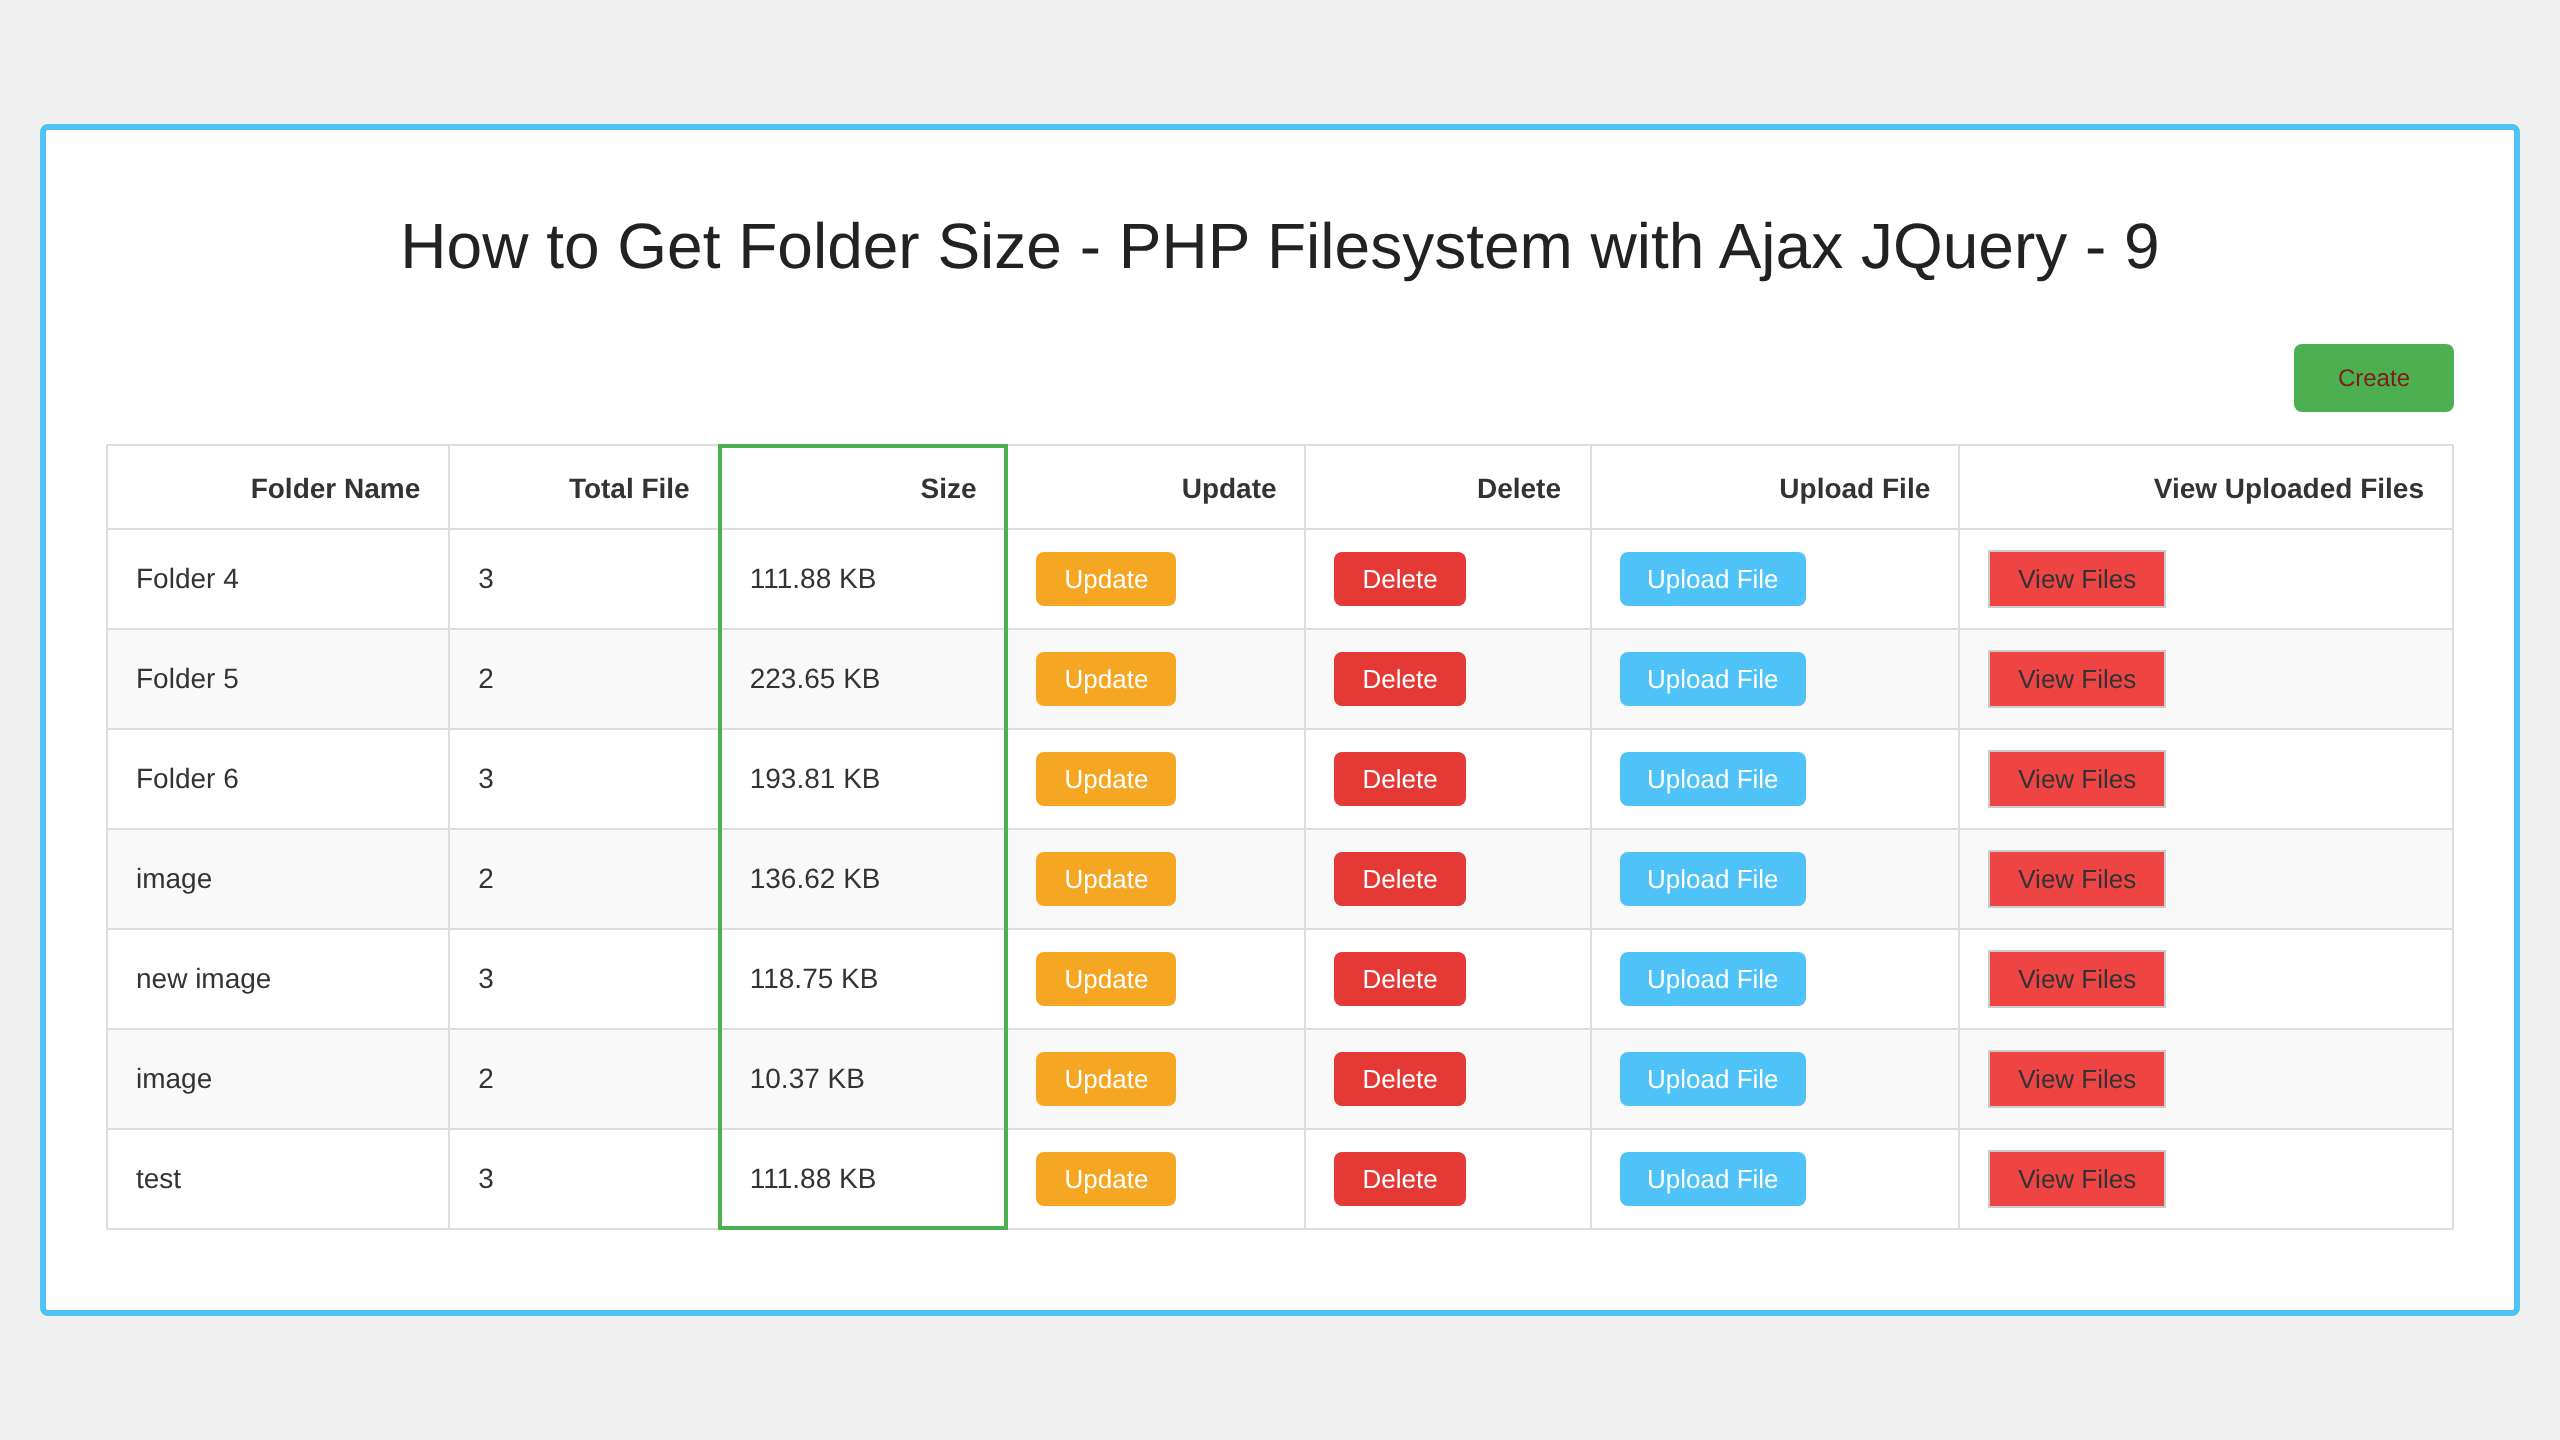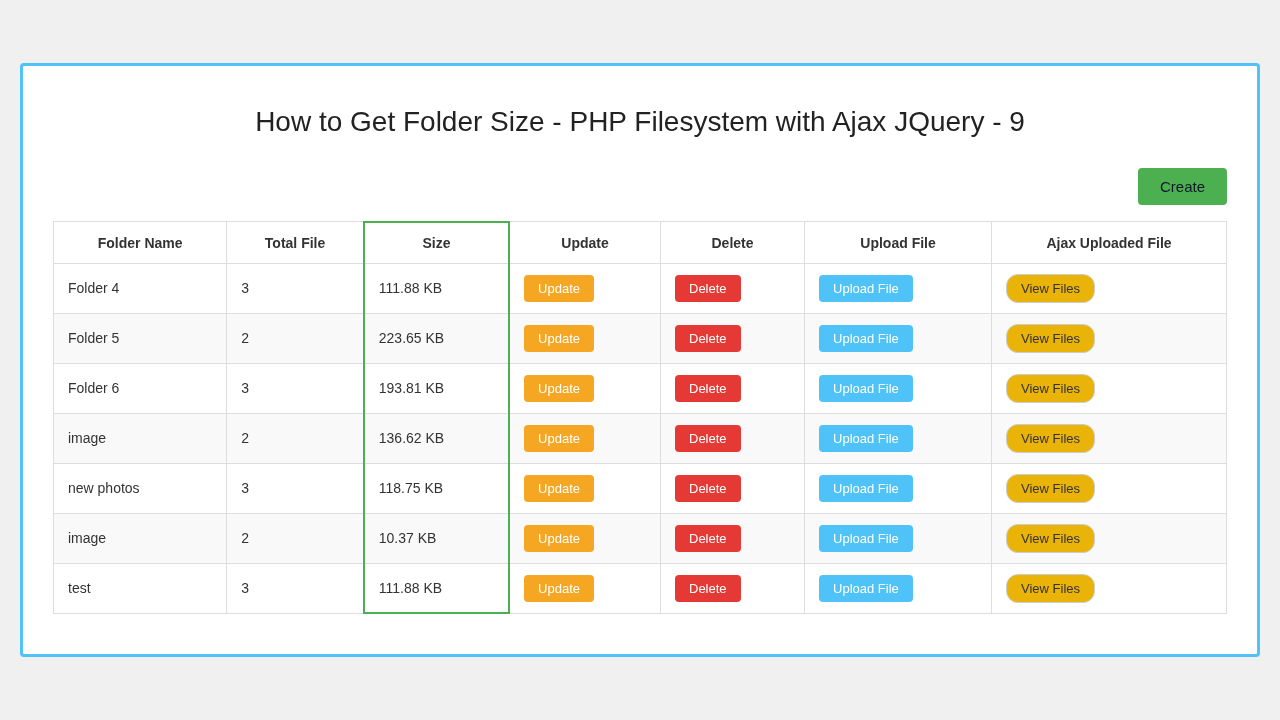--- a/index.html
+++ b/index.html
@@ -20,54 +20,54 @@
     .browser-window {
       width: 1240px;
       background: #fff;
       border: 3px solid #4fc3f7;
       border-radius: 4px;
       padding: 20px 30px 40px 30px;
     }
 
     .page-title {
       text-align: center;
-      font-size: 28px;
+      font-size: 32px;
       font-weight: normal;
       color: #222;
       margin: 20px 0 30px 0;
     }
 
     .toolbar {
       display: flex;
       justify-content: flex-end;
       margin-bottom: 16px;
     }
 
     .btn-create {
       background-color: #4caf50;
-      color: #0f172a;
+      color: #7f1d1d;
       border: none;
       padding: 10px 22px;
-      font-size: 15px;
+      font-size: 12px;
       border-radius: 4px;
       cursor: pointer;
     }
 
     table {
       width: 100%;
       border-collapse: collapse;
       font-size: 14px;
     }
 
     thead tr {
       background: #fff;
     }
 
     th {
-      text-align: center;
+      text-align: right;
       padding: 12px 14px;
       border: 1px solid #ddd;
       font-weight: bold;
       color: #333;
       background: #fff;
     }
 
     td {
       padding: 10px 14px;
       border: 1px solid #ddd;
@@ -116,25 +116,25 @@
       background-color: #4fc3f7;
       color: #fff;
       border: none;
       padding: 6px 14px;
       border-radius: 4px;
       cursor: pointer;
       font-size: 13px;
     }
 
     .btn-view {
-      background-color: #eab308;
+      background-color: #ef4444;
       color: #333;
       border: 1px solid #ccc;
       padding: 6px 14px;
-      border-radius: 12px;
+      border-radius: 0;
       cursor: pointer;
       font-size: 13px;
     }
   </style>
 </head>
 <body>
 
 <div class="browser-window">
   <h1 class="page-title">How to Get Folder Size - PHP Filesystem with Ajax JQuery - 9</h1>
 
@@ -144,21 +144,21 @@
 
   <table>
     <thead>
       <tr>
         <th>Folder Name</th>
         <th>Total File</th>
         <th class="col-size">Size</th>
         <th>Update</th>
         <th>Delete</th>
         <th>Upload File</th>
-        <th>Ajax Uploaded File</th>
+        <th>View Uploaded Files</th>
       </tr>
     </thead>
     <tbody id="table-body">
     <tr>
       <td>Folder 4</td>
       <td>3</td>
       <td class="col-size">111.88 KB</td>
       <td>
         <button class="btn-update">Update</button>
       </td>
@@ -217,21 +217,21 @@
         <button class="btn-delete">Delete</button>
       </td>
       <td>
         <button class="btn-upload">Upload File</button>
       </td>
       <td>
         <button class="btn-view">View Files</button>
       </td>
     </tr>
         <tr>
-      <td>new photos</td>
+      <td>new image</td>
       <td>3</td>
       <td class="col-size">118.75 KB</td>
       <td>
         <button class="btn-update">Update</button>
       </td>
       <td>
         <button class="btn-delete">Delete</button>
       </td>
       <td>
         <button class="btn-upload">Upload File</button>

